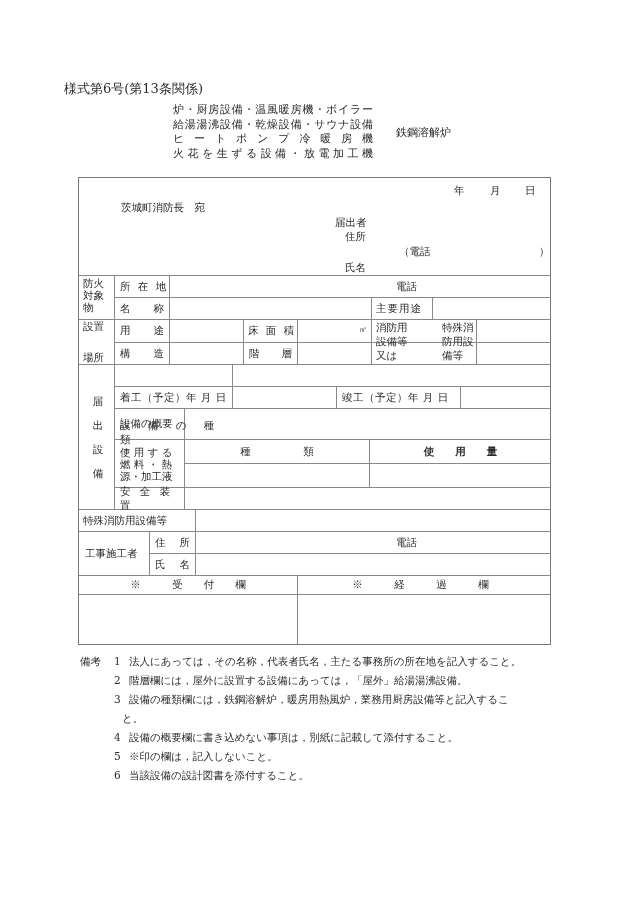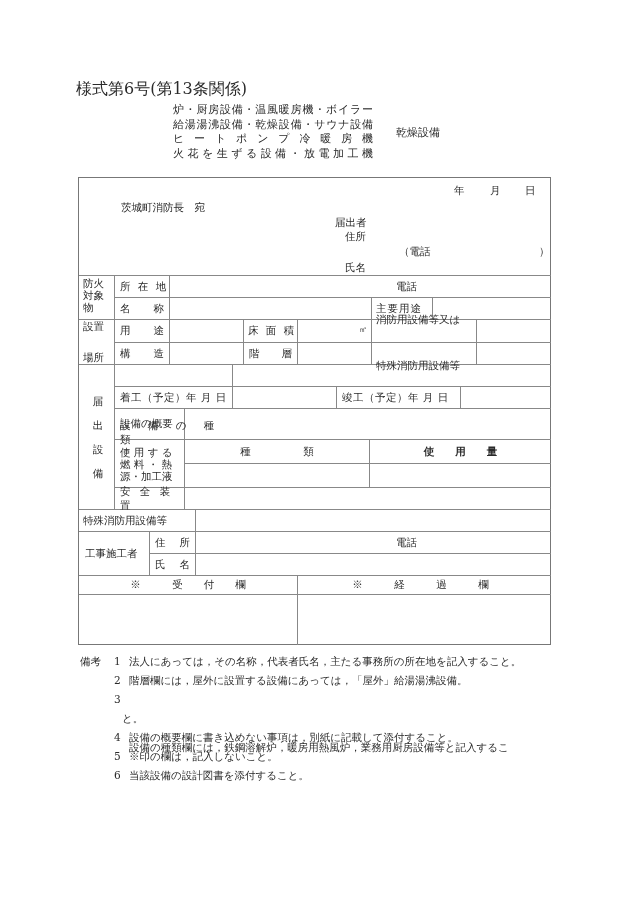--- a/index.html
+++ b/index.html
@@ -1,19 +1,19 @@
 <!DOCTYPE html>
 <html><head>
 <meta charset="utf-8">
 <style>
   html, body { margin:0; padding:0; background:#ffffff; }
   body { width:630px; height:903px; position:relative; font-family:"DejaVu Serif","Liberation Serif",serif; color:#2a2a2a; overflow:hidden; }
   .abs { position:absolute; }
   .t { font-size:10.5px; line-height:13px; white-space:nowrap; }
-  .form-no { left:76px; top:82px; font-size:16px; }
+  .form-no { left:64px; top:82px; font-size:13px; }
   .title-block { left:173px; top:103px; }
   .title-line { font-size:11px; line-height:14.5px; width:200px; text-align:justify; text-align-last:justify; }
   .title-suffix { left:396px; top:126px; font-size:11px; }
   .grid { position:absolute; left:78px; top:177px; width:473px; height:468px; border:1.3px solid #777; box-sizing:border-box; }
   .hl { position:absolute; height:0; border-top:1px solid #888; }
   .vl { position:absolute; width:0; border-left:1px solid #888; }
   .cell { position:absolute; font-size:10.5px; display:flex; align-items:center; box-sizing:border-box; }
   .jus { justify-content:space-between; padding:0 5px; }
   .jus span { display:inline-block; }
   .center { justify-content:center; }
@@ -24,21 +24,21 @@
 <body>
 
 <div class="abs t form-no">様式第6号(第13条関係)</div>
 
 <div class="abs title-block">
   <div class="title-line">炉・厨房設備・温風暖房機・ボイラー</div>
   <div class="title-line">給湯湯沸設備・乾燥設備・サウナ設備</div>
   <div class="title-line">ヒートポンプ冷暖房機</div>
   <div class="title-line">火花を生ずる設備・放電加工機</div>
 </div>
-<div class="abs t title-suffix">乾燥設備</div>
+<div class="abs t title-suffix">鉄鋼溶解炉</div>
 
 <div class="grid">
 
   <div class="cell" style="left:375px;top:6px;">年</div>
   <div class="cell" style="left:411px;top:6px;">月</div>
   <div class="cell" style="left:446px;top:6px;">日</div>
   <div class="cell" style="left:42px;top:23px;">茨城町消防長　宛</div>
   <div class="cell" style="left:256px;top:38px;">届出者</div>
   <div class="cell" style="left:266px;top:52px;">住所</div>
   <div class="cell" style="left:320px;top:67px;">（電話</div>
@@ -109,21 +109,21 @@
   <div class="cell jus" style="left:36px;top:165px;width:54px;height:21px;">
     <span>構</span>
       <span>造</span>
   </div>
   <div class="cell" style="left:91px;top:165px;width:73px;height:21px;"></div>
   <div class="cell jus" style="left:165px;top:165px;width:53px;height:21px;">
     <span>階</span>
       <span>層</span>
   </div>
   <div class="cell" style="left:219px;top:165px;width:73px;height:21px;"></div>
-  <div class="cell" style="left:293px;top:142px;width:104px;height:44px;flex-direction:column;align-items:flex-start;justify-content:center;padding-left:4px;line-height:14px;gap:32px;">
+  <div class="cell" style="left:293px;top:142px;width:104px;height:44px;flex-direction:row;align-items:flex-start;justify-content:center;padding-left:4px;line-height:14px;gap:32px;">
     <span>消防用設備等又は</span>
     <span>特殊消防用設備等</span>
   </div>
   <div class="cell" style="left:398px;top:142px;width:74px;height:44px;"></div>
 
   <div class="cell" style="left:4px;top:187px;width:30px;height:144px;flex-direction:column;justify-content:center;line-height:24px;">
     <span>届</span>
     <span>出</span>
     <span>設</span>
     <span>備</span>
@@ -170,21 +170,21 @@
   <div class="cell" style="left:219px;top:417px;width:253px;height:50px;"></div>
 </div>
 
 <div class="abs notes">
   <div class="note" style="left:0;top:0;">備考</div>
   <div class="note" style="left:34px;top:0;">1</div>
   <div class="note" style="left:49px;top:0;">法人にあっては，その名称，代表者氏名，主たる事務所の所在地を記入すること。</div>
   <div class="note" style="left:34px;top:19px;">2</div>
   <div class="note" style="left:49px;top:19px;">階層欄には，屋外に設置する設備にあっては，「屋外」給湯湯沸設備。</div>
   <div class="note" style="left:34px;top:38px;">3</div>
-  <div class="note" style="left:49px;top:38px;margin-top:48px;">設備の種類欄には，鉄鋼溶解炉，暖房用熱風炉，業務用厨房設備等と記入するこ</div>
+  <div class="note" style="left:49px;top:38px;">設備の種類欄には，鉄鋼溶解炉，暖房用熱風炉，業務用厨房設備等と記入するこ</div>
   <div class="note" style="left:42px;top:57px;">と。</div>
   <div class="note" style="left:34px;top:76px;">4</div>
   <div class="note" style="left:49px;top:76px;">設備の概要欄に書き込めない事項は，別紙に記載して添付すること。</div>
   <div class="note" style="left:34px;top:95px;">5</div>
   <div class="note" style="left:49px;top:95px;">※印の欄は，記入しないこと。</div>
   <div class="note" style="left:34px;top:114px;">6</div>
   <div class="note" style="left:49px;top:114px;">当該設備の設計図書を添付すること。</div>
 </div>
 
 </body></html>

